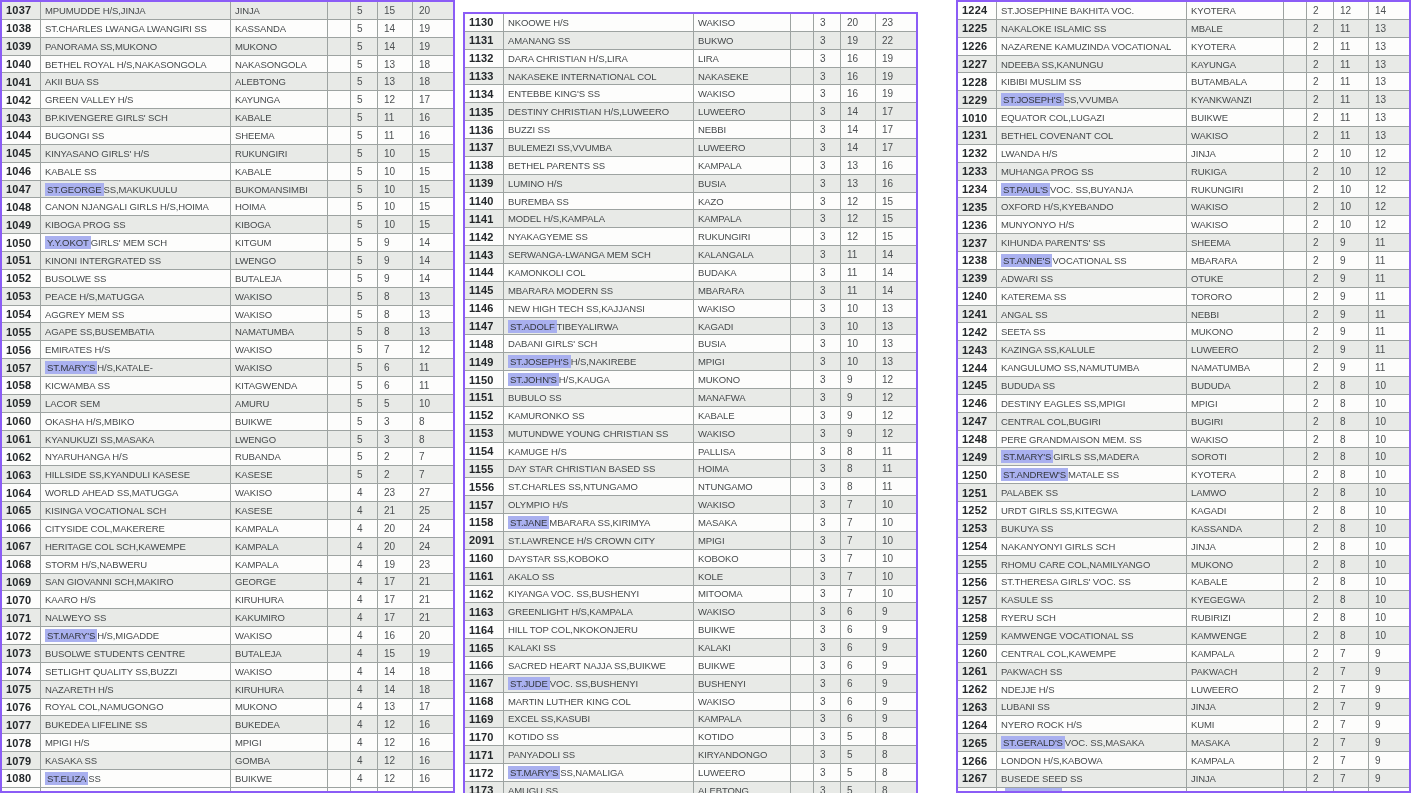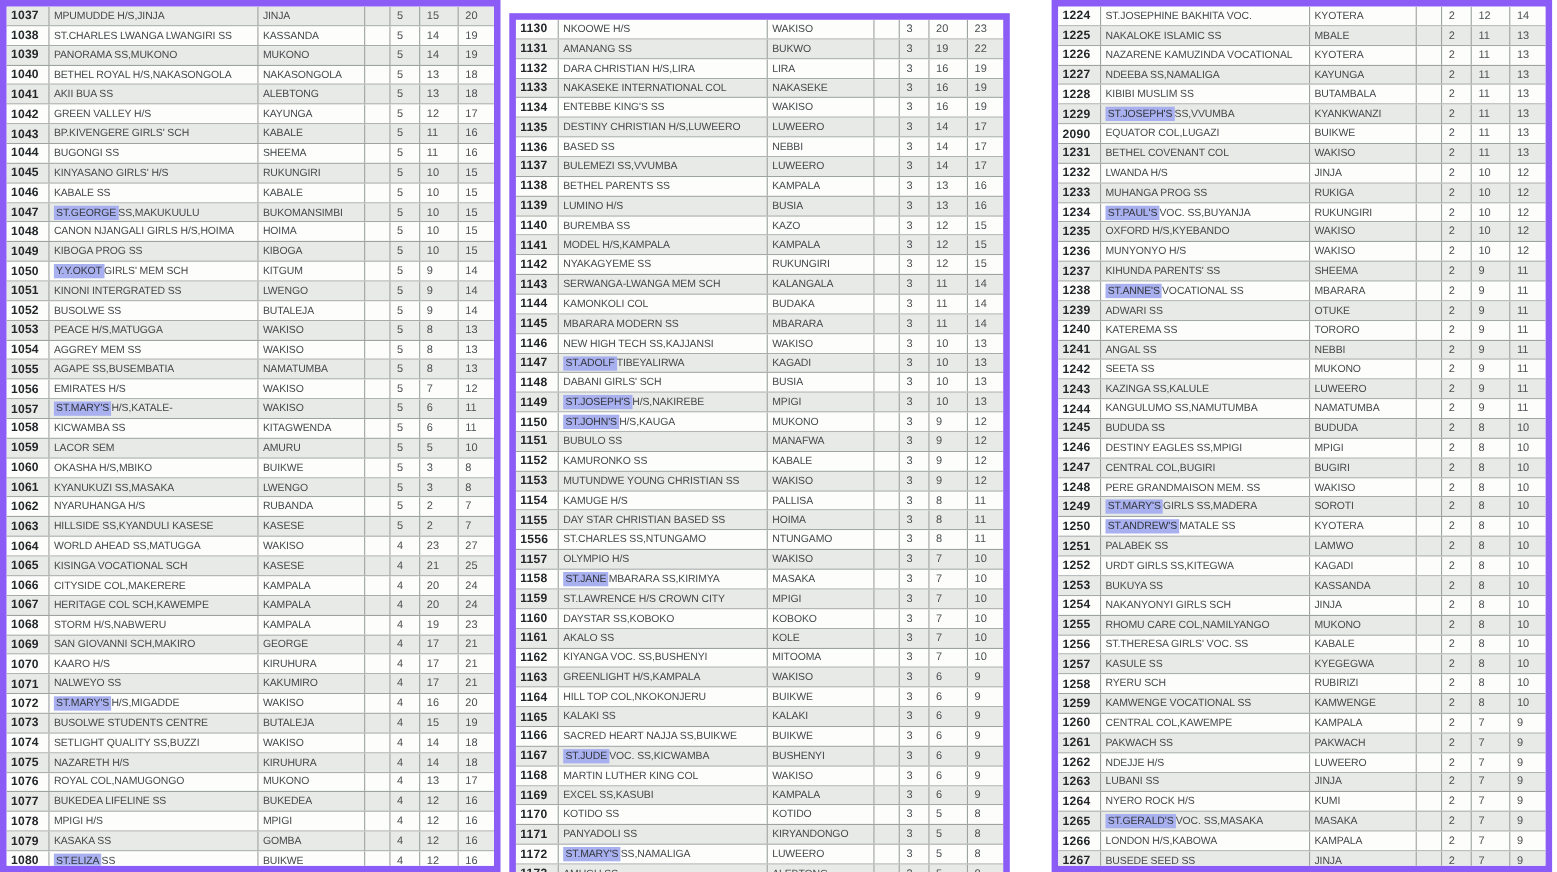--- a/index.html
+++ b/index.html
@@ -1,21 +1,21 @@
 <!DOCTYPE html>
 <html><head>
 <meta charset="utf-8">
 <style>
   * { box-sizing: border-box; margin: 0; padding: 0; }
   html, body { width: 1415px; height: 793px; overflow: hidden; background: #ffffff;
     font-family: "Liberation Sans", sans-serif; }
   .page { position: relative; width: 1415px; height: 793px; background: #ffffff; }
 
   .table { position: absolute; top: 0; height: 793px; width: 455px;
-    border: 6px solid #8b5cf6; background: #fff; overflow: hidden; }
+    border: 2px solid #8b5cf6; background: #fff; overflow: hidden; }
   #t0 { left: 0; } #t1 { left: 463px; margin-top: 12px; } #t2 { left: 956px; }
 
   .row { display: flex; height: 17.86px; border-bottom: 1px solid #9da3a1; background: #fdfdfc; }
   .row.alt { background: #e8eae7; }
 
   .c { flex: 0 0 auto; border-right: 1px solid #9da3a1; display: flex; align-items: center;
     overflow: hidden; white-space: nowrap; }
   .c:last-child { border-right: none; }
   .c.rank { width: 39px; font-weight: bold; font-size: 11px; color: #23272a;
     padding-left: 4px; letter-spacing: 0.2px; }
@@ -599,21 +599,21 @@
         </div>
     <div class="c district">LUWEERO</div>
     <div class="c blank"></div>
     <div class="c v1">3</div>
     <div class="c v2">14</div>
     <div class="c v3">17</div>
   </div>
       <div class="row">
     <div class="c rank">1136</div>
     <div class="c name">
-          <span class="rest">BASED SS</span>
+          <span class="rest">BUZZI SS</span>
         </div>
     <div class="c district">NEBBI</div>
     <div class="c blank"></div>
     <div class="c v1">3</div>
     <div class="c v2">14</div>
     <div class="c v3">17</div>
   </div>
       <div class="row alt">
     <div class="c rank">1137</div>
     <div class="c name">
@@ -854,21 +854,21 @@
           <span class="hl">ST.JANE</span>
           <span class="rest"> MBARARA SS,KIRIMYA</span>
         </div>
     <div class="c district">MASAKA</div>
     <div class="c blank"></div>
     <div class="c v1">3</div>
     <div class="c v2">7</div>
     <div class="c v3">10</div>
   </div>
       <div class="row alt">
-    <div class="c rank">1159</div>
+    <div class="c rank">2091</div>
     <div class="c name">
           <span class="rest">ST.LAWRENCE H/S CROWN CITY</span>
         </div>
     <div class="c district">MPIGI</div>
     <div class="c blank"></div>
     <div class="c v1">3</div>
     <div class="c v2">7</div>
     <div class="c v3">10</div>
   </div>
       <div class="row">
@@ -945,21 +945,21 @@
     <div class="c district">BUIKWE</div>
     <div class="c blank"></div>
     <div class="c v1">3</div>
     <div class="c v2">6</div>
     <div class="c v3">9</div>
   </div>
       <div class="row alt">
     <div class="c rank">1167</div>
     <div class="c name">
           <span class="hl">ST.JUDE</span>
-          <span class="rest"> VOC. SS,KICWAMBA</span>
+          <span class="rest"> VOC. SS,BUSHENYI</span>
         </div>
     <div class="c district">BUSHENYI</div>
     <div class="c blank"></div>
     <div class="c v1">3</div>
     <div class="c v2">6</div>
     <div class="c v3">9</div>
   </div>
       <div class="row">
     <div class="c rank">1168</div>
     <div class="c name">
@@ -1069,21 +1069,21 @@
         </div>
     <div class="c district">KYOTERA</div>
     <div class="c blank"></div>
     <div class="c v1">2</div>
     <div class="c v2">11</div>
     <div class="c v3">13</div>
   </div>
       <div class="row alt">
     <div class="c rank">1227</div>
     <div class="c name">
-          <span class="rest">NDEEBA SS,NAMALIGA</span>
+          <span class="rest">NDEEBA SS,KANUNGU</span>
         </div>
     <div class="c district">KAYUNGA</div>
     <div class="c blank"></div>
     <div class="c v1">2</div>
     <div class="c v2">11</div>
     <div class="c v3">13</div>
   </div>
       <div class="row">
     <div class="c rank">1228</div>
     <div class="c name">
@@ -1101,21 +1101,21 @@
           <span class="hl">ST.JOSEPH'S</span>
           <span class="rest"> SS,VVUMBA</span>
         </div>
     <div class="c district">KYANKWANZI</div>
     <div class="c blank"></div>
     <div class="c v1">2</div>
     <div class="c v2">11</div>
     <div class="c v3">13</div>
   </div>
       <div class="row">
-    <div class="c rank">2090</div>
+    <div class="c rank">1010</div>
     <div class="c name">
           <span class="rest">EQUATOR COL,LUGAZI</span>
         </div>
     <div class="c district">BUIKWE</div>
     <div class="c blank"></div>
     <div class="c v1">2</div>
     <div class="c v2">11</div>
     <div class="c v3">13</div>
   </div>
       <div class="row alt">

